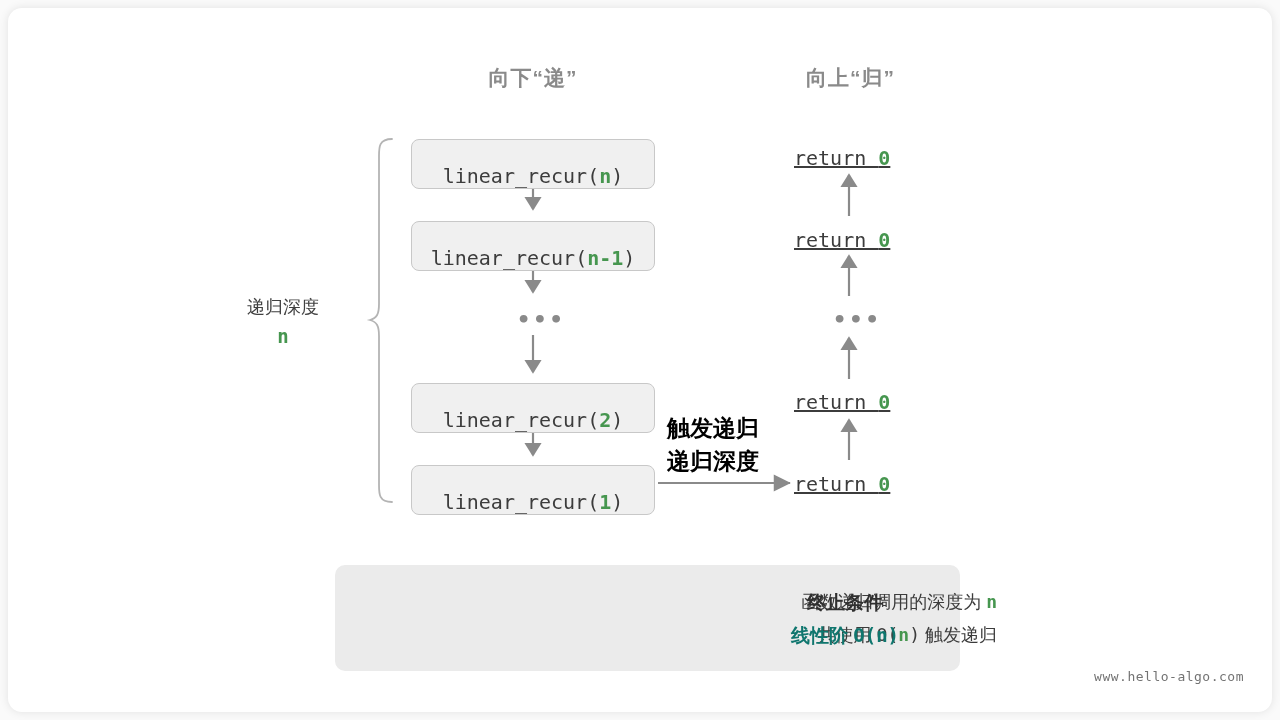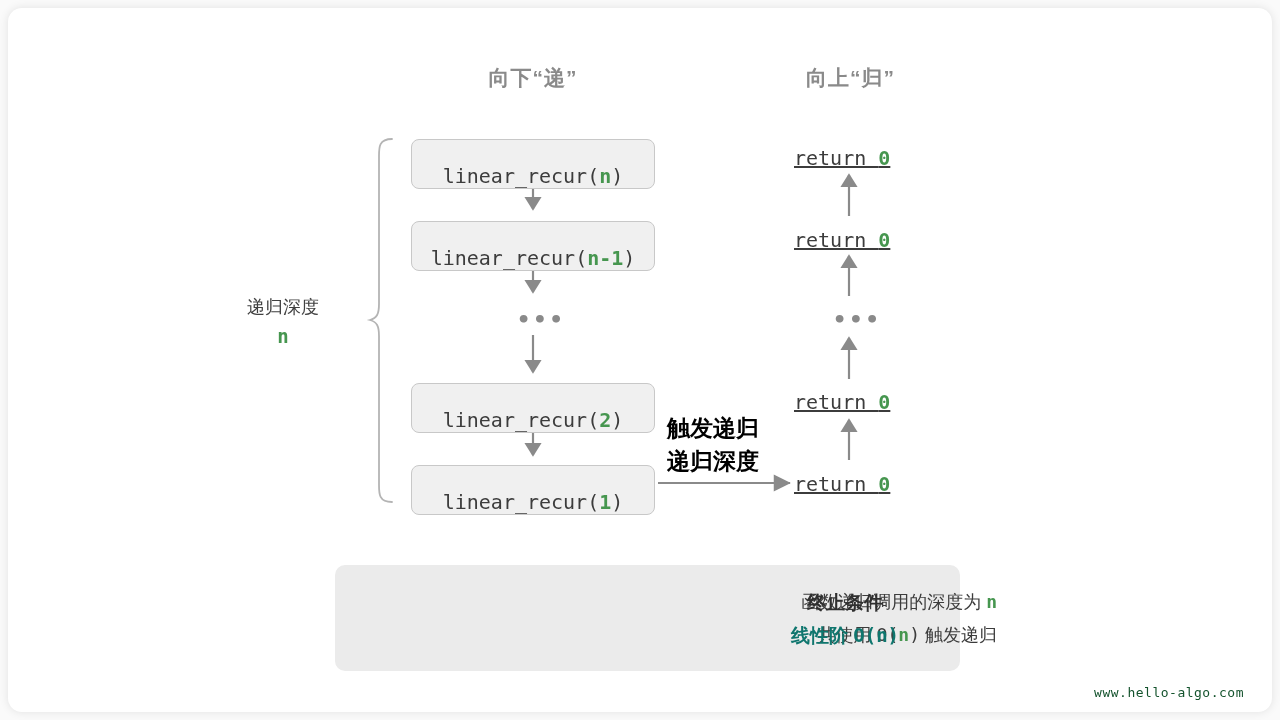--- a/index.html
+++ b/index.html
@@ -194,24 +194,24 @@
     left: 358px;
     top: 36px;
     width: 56px;
     height: 34px;
   }
 
   
   #watermark {
     position: absolute;
     right: 28px;
-    bottom: 12px;
+    bottom: 28px;
     font-family: "DejaVu Sans Mono", monospace;
     font-size: 13px;
-    color: #14532d;
+    color: #737373;
     letter-spacing: 0.5px;
     white-space: nowrap;
   }
 </style>
 </head>
 <body>
 
 <div id="canvas">
   <div id="card">
 

